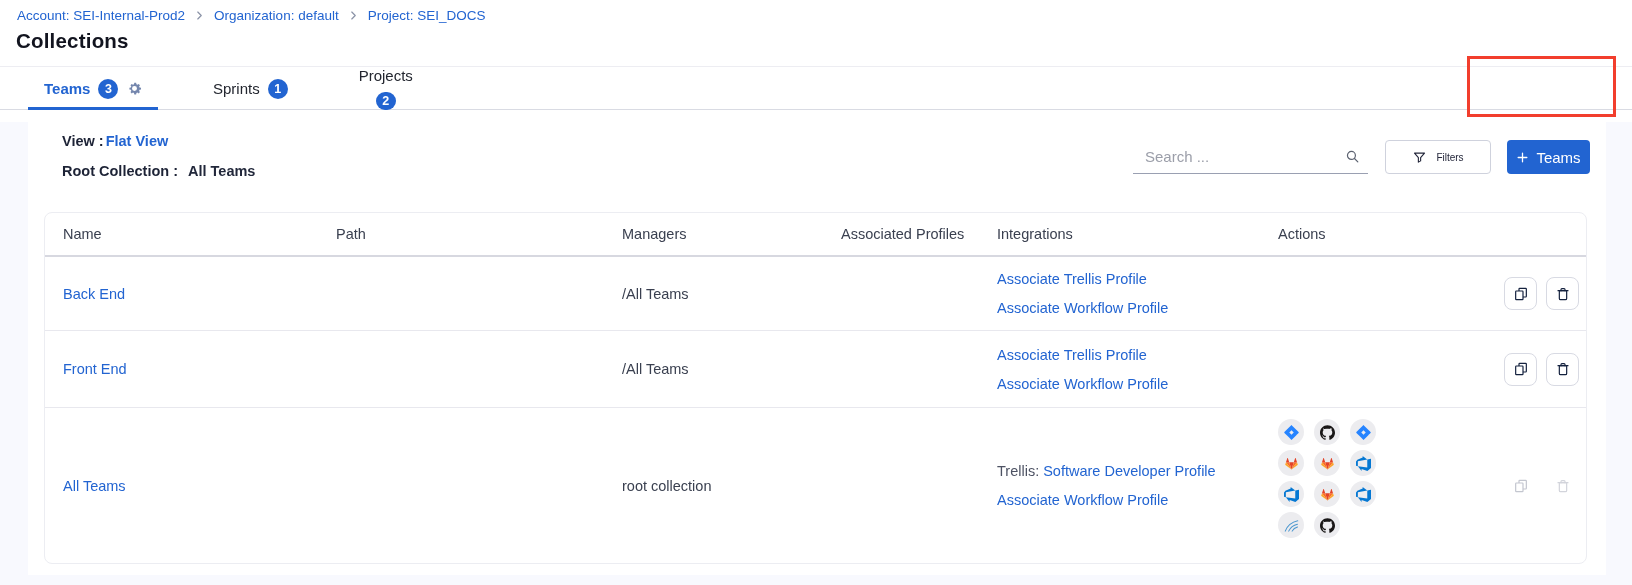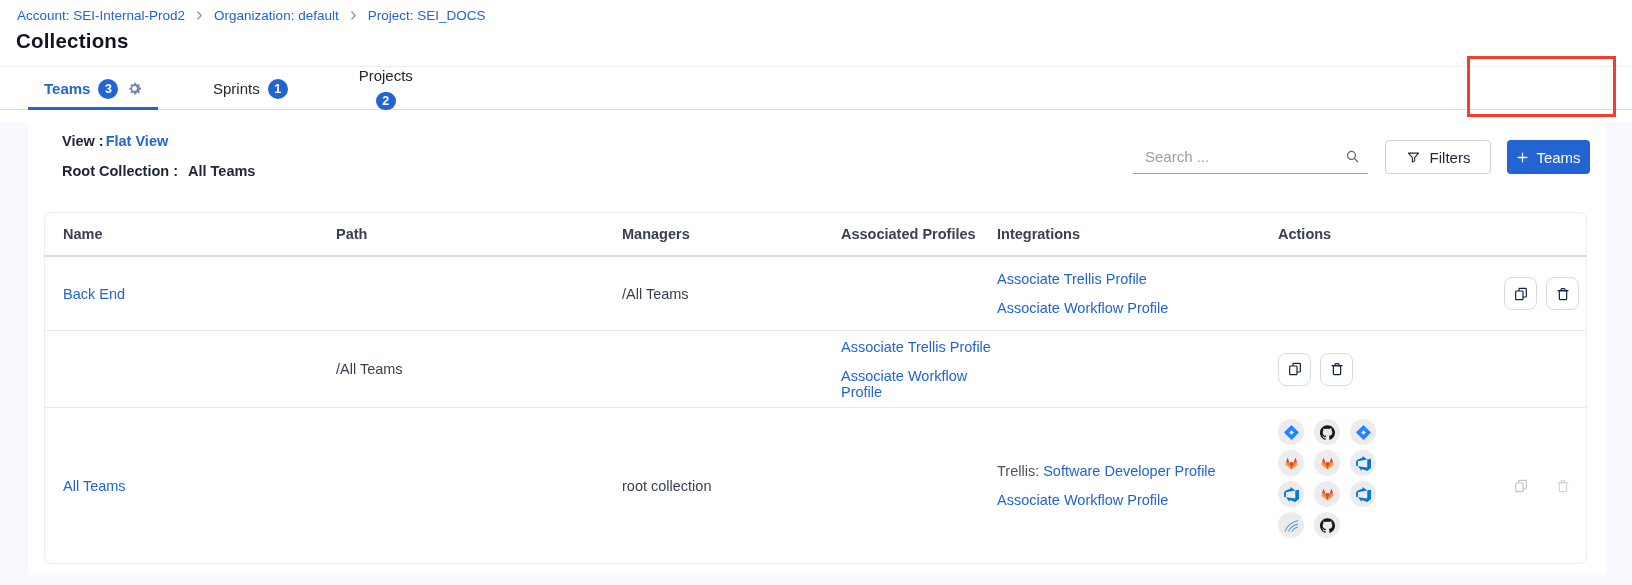--- a/index.html
+++ b/index.html
@@ -45,28 +45,28 @@
   .root-row{left:62px;top:163px;display:flex;align-items:center;gap:10px;font-size:14.5px;}
   .root-value{color:#22283b;font-weight:700;}
 
   
   .search-box{left:1133px;top:140px;width:235px;height:33px;border-bottom:1px solid #9aa0b2;display:flex;align-items:center;}
   .search-box input{border:none;outline:none;flex:1;font-size:15px;color:#3a3f51;background:transparent;
     font-family:"Liberation Sans","DejaVu Sans",sans-serif;padding:0 0 0 12px;}
   .search-box input::placeholder{color:#9b9ea9;}
   .search-box svg{width:17px;height:17px;margin-right:8px;flex:none;}
   .btn-filters{left:1385px;top:140px;width:106px;height:34px;border:1px solid #cfd2dd;border-radius:4px;
-    background:#fff;display:flex;align-items:center;justify-content:center;gap:9px;font-size:15px;color:#23263a;cursor:pointer;box-sizing:border-box;}
+    background:#fff;display:flex;align-items:center;justify-content:center;gap:9px;font-size:10px;color:#23263a;cursor:pointer;box-sizing:border-box;}
   .btn-teams{left:1507px;top:140px;width:83px;height:34px;border-radius:4px;background:#2264d1;
     display:flex;align-items:center;justify-content:center;gap:7px;font-size:15px;color:#fff;cursor:pointer;}
 
   
   .table{left:44px;top:212px;width:1543px;height:352px;border:1px solid #ecedf2;border-radius:8px;box-sizing:border-box;background:#fff;}
   .trow{display:grid;grid-template-columns:291px 286px 219px 156px 281px 226px 1fr;align-items:center;box-sizing:border-box;}
-  .thead{height:44px;border-bottom:2px solid #d7d8e0;font-size:14px;font-weight:700;color:#31343f;}
+  .thead{height:44px;border-bottom:2px solid #d7d8e0;font-size:14px;font-weight:400;color:#31343f;}
   .thead .cell:first-child{padding-left:18px;}
   .row{border-bottom:1px solid #e8e8ee;}
   .row:last-child{border-bottom:none;}
   .row-1{height:74px;}
   .row-2{height:77px;}
   .row-3{height:155px;}
   .cell{font-size:14.5px;color:#3a4050;}
   .cell.name{padding-left:18px;}
   .name a, .lnk{color:#2264d1;text-decoration:none;cursor:pointer;}
   .profiles{display:flex;flex-direction:column;gap:13px;font-size:14.5px;}
@@ -205,20 +205,21 @@
           <svg viewBox="0 0 24 24" fill="none" stroke="currentColor" stroke-width="1.8" stroke-linecap="round" stroke-linejoin="round">
               <path d="M4.5 7h15"></path>
               <path d="M9 7V5.4A1.4 1.4 0 0110.4 4h3.2A1.4 1.4 0 0115 5.4V7"></path>
               <path d="M6.5 7h11v11.6a1.9 1.9 0 01-1.9 1.9H8.4a1.9 1.9 0 01-1.9-1.9z"></path>
             </svg>
         </button>
       </div>
     </div>
 
     <div class="trow row row-2">
+      <div class="cell name"><a>Front End</a></div>
       <div class="cell"></div>
       <div class="cell">/All Teams</div>
       <div class="cell"></div>
       <div class="cell profiles">
         <span class="lnk">Associate Trellis Profile</span>
         <span class="lnk">Associate Workflow Profile</span>
       </div>
       <div class="cell"></div>
       <div class="cell actions">
         <button class="act-btn">

